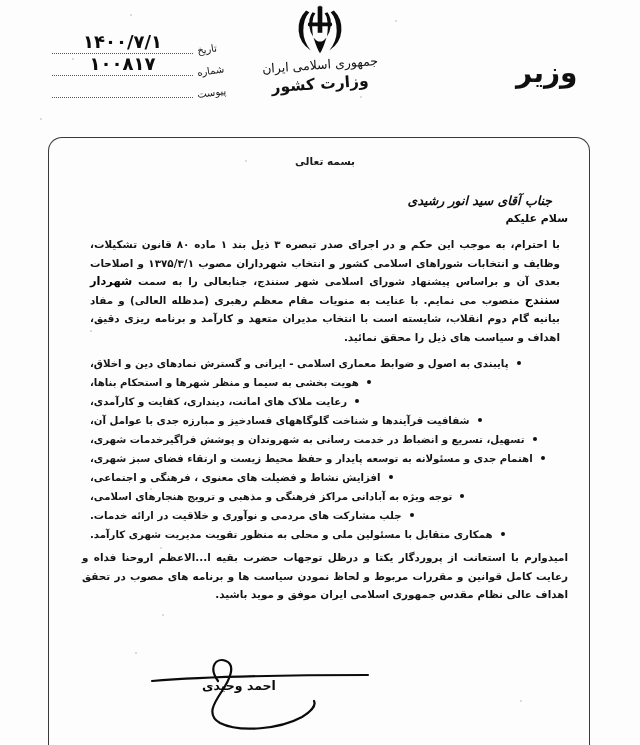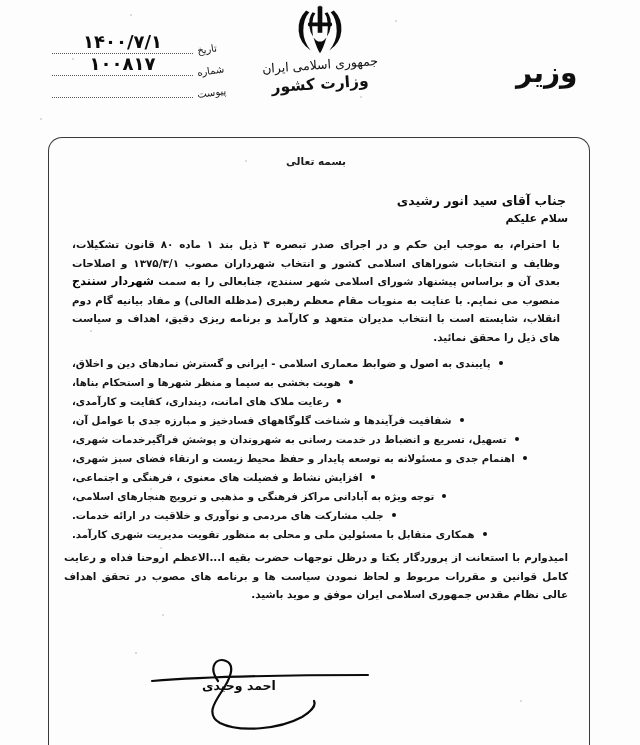--- a/index.html
+++ b/index.html
@@ -134,40 +134,41 @@
     background: transparent;
   }
 
   .body-inner {
     position: absolute;
     top: 137px;
     left: 48px;
     width: 542px;
     height: 608px;
     box-sizing: border-box;
-    padding: 14px 22px 0 16px;
+    padding: 14px 22px 0 34px;
     direction: rtl;
     text-align: right;
   }
 
   .basmala {
     text-align: center;
     font-size: 10.5px;
     font-weight: bold;
     color: #1b1b1b;
     margin: 4px 0 26px 0;
     letter-spacing: 0.2px;
   }
 
   .addressee {
     font-size: 12.5px;
     font-weight: bold;
     color: #0d0d0d;
-    margin: 0 2px 4px 0;
+    margin: 0 16px 4px 0;
     letter-spacing: 0.1px;
+    font-style: italic;
   }
   .greeting {
     font-size: 11px;
     font-weight: bold;
     color: #0d0d0d;
     margin: 0 0 10px 0;
   }
 
   .para {
     font-size: 10.4px;

